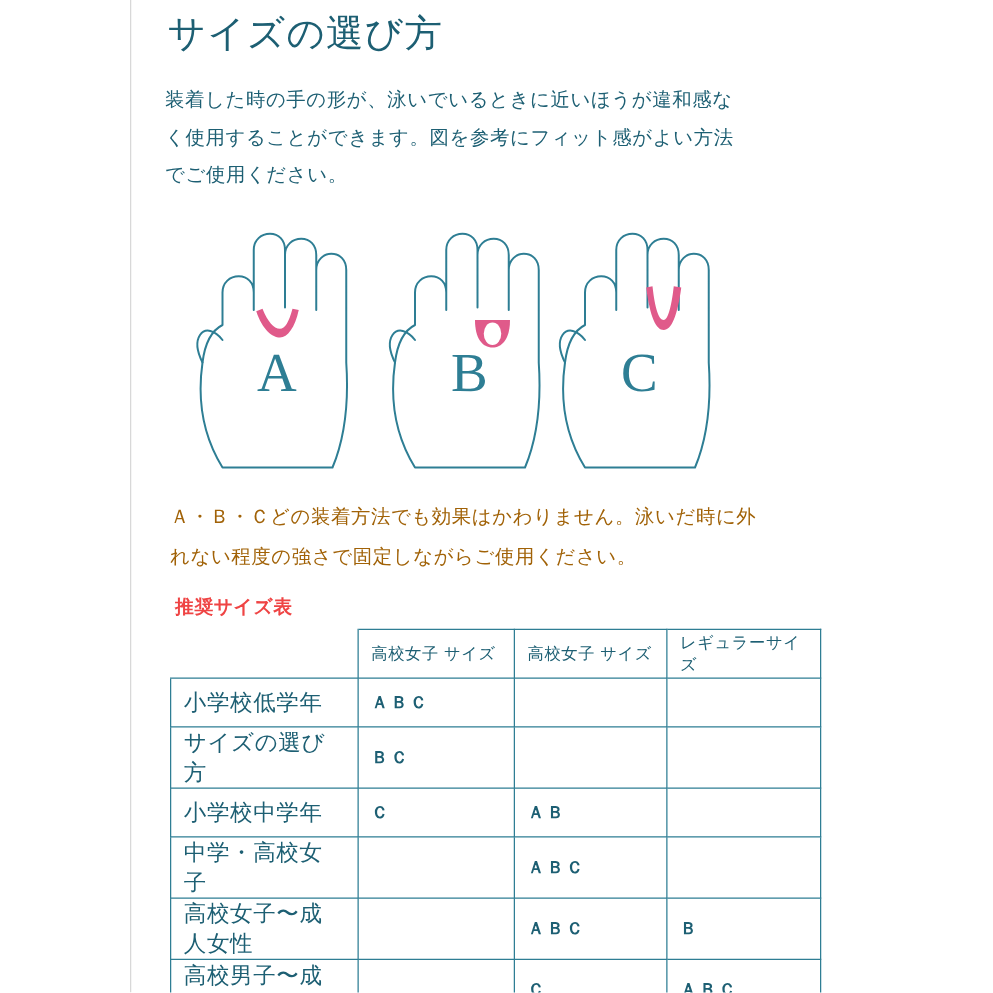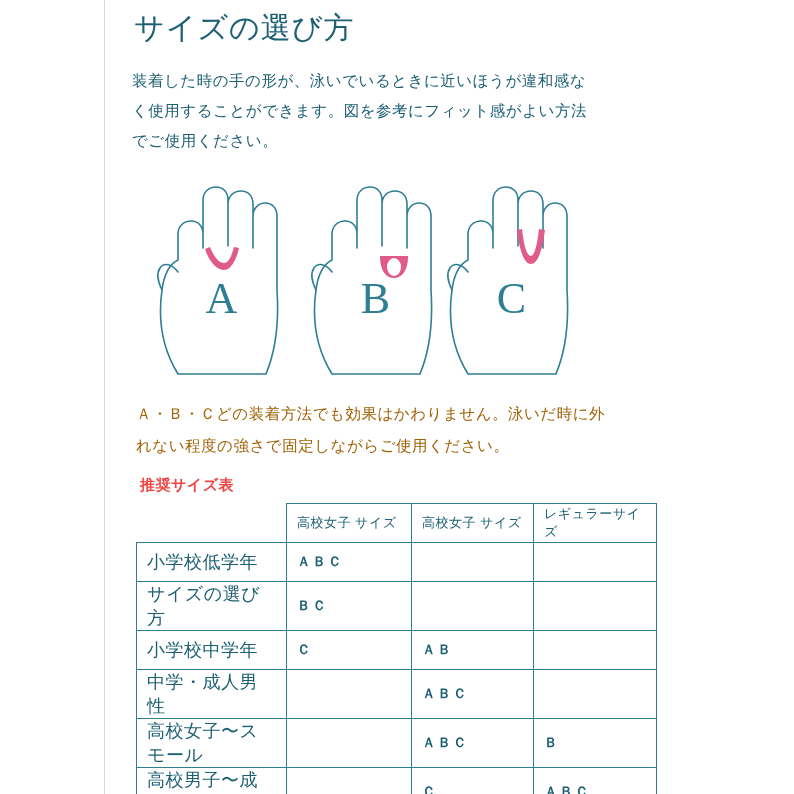--- a/index.html
+++ b/index.html
@@ -228,27 +228,27 @@
           <td class="mark"></td>
           <td class="mark"></td>
         </tr>
         <tr>
           <td class="rowhead">小学校中学年</td>
           <td class="mark">Ｃ</td>
           <td class="mark">ＡＢ</td>
           <td class="mark"></td>
         </tr>
         <tr>
-          <td class="rowhead">中学・成人男性</td>
-          <td class="mark"></td>
-          <td class="mark">ＡＢＣ</td>
-          <td class="mark"></td>
-        </tr>
-        <tr>
-          <td class="rowhead">高校女子〜スモール</td>
+          <td class="rowhead">中学・高校女子</td>
+          <td class="mark"></td>
+          <td class="mark">ＡＢＣ</td>
+          <td class="mark"></td>
+        </tr>
+        <tr>
+          <td class="rowhead">高校女子〜成人女性</td>
           <td class="mark"></td>
           <td class="mark">ＡＢＣ</td>
           <td class="mark">Ｂ</td>
         </tr>
         <tr>
           <td class="rowhead">高校男子〜成人男性</td>
           <td class="mark"></td>
           <td class="mark">Ｃ</td>
           <td class="mark">ＡＢＣ</td>
         </tr>

